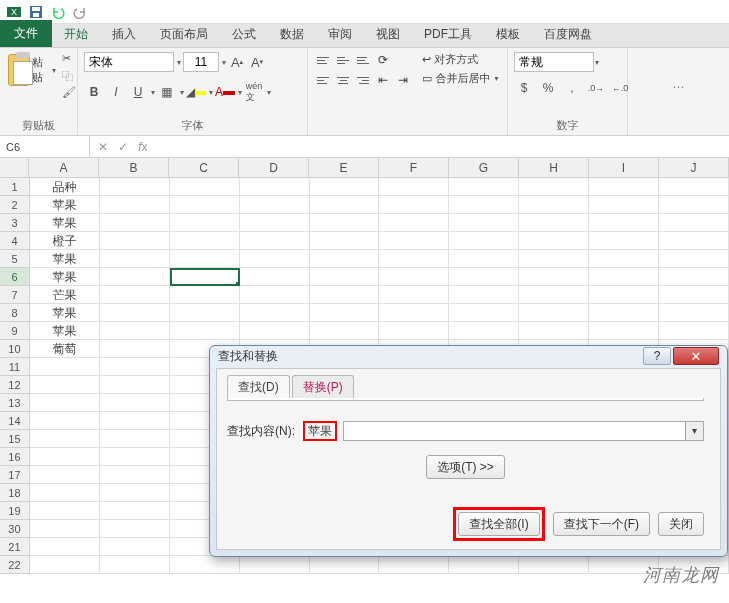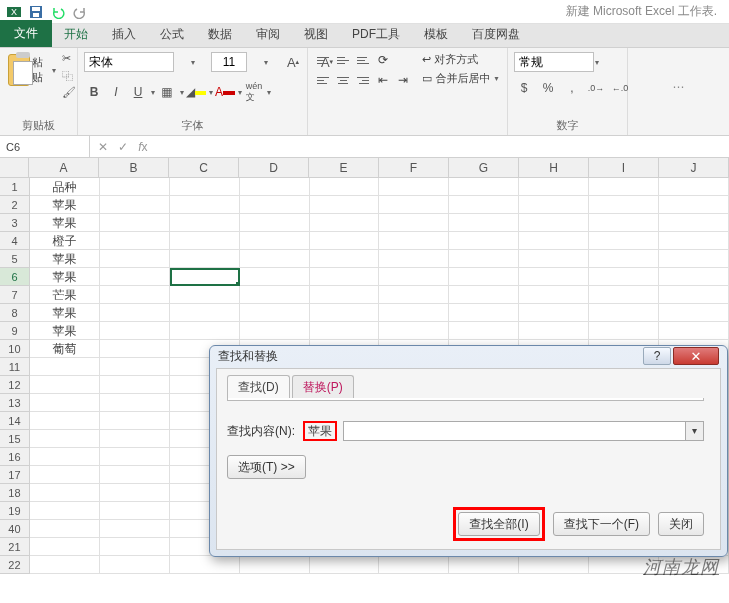--- a/index.html
+++ b/index.html
@@ -24,21 +24,21 @@
 .group-content { flex: 1; display: flex; align-items: flex-start; gap: 4px; }
 
 
 .big-btn { display: flex; flex-direction: row; align-items: center; gap: 2px; font-size: 11px; color: #444; padding: 2px; }
 .paste-board { width: 28px; height: 32px; background: #f3c969; border: 1px solid #c9a038; border-radius: 3px; position: relative; }
 .paste-board::before { content: ""; position: absolute; top: -3px; left: 7px; width: 14px; height: 6px; background: #ccc; border-radius: 2px; }
 .paste-board::after { content: ""; position: absolute; top: 6px; left: 4px; width: 18px; height: 22px; background: #fff; border: 1px solid #aaa; }
 .clip-side { display: flex; flex-direction: column; gap: 4px; font-size: 11px; color: #555; }
 
 
-.font-row1 { display: flex; gap: 16px; align-items: center; }
+.font-row1 { display: flex; gap: 2px; align-items: center; }
 .font-name { width: 90px; height: 20px; border: 1px solid #c0c0c0; background: #fff; padding: 0 4px; font-size: 12px; }
 .font-size { width: 36px; height: 20px; border: 1px solid #c0c0c0; background: #fff; padding: 0 4px; font-size: 12px; text-align: center; }
 .font-inc { width: 18px; height: 18px; display:flex; align-items:center; justify-content:center; font-size: 13px; color:#555; }
 .font-row2 { display: flex; gap: 2px; align-items: center; margin-top: 6px; }
 .fmt-btn { width: 20px; height: 20px; display: flex; align-items: center; justify-content: center; font-size: 12px; color: #555; }
 .fmt-btn.bold { font-weight: bold; }
 .fmt-btn.italic { font-style: italic; }
 .fmt-btn.underline { text-decoration: underline; }
 .color-swatch { width: 12px; height: 4px; display: inline-block; margin-top: 2px;}
 .drop-arr { font-size: 8px; color: #666; margin-left: 1px; }
@@ -86,27 +86,27 @@
 .dlg-tabs { display: flex; height: 24px; }
 .dlg-tab { padding: 3px 10px; border: 1px solid #b8b8b8; background: #f8f8f8; font-size: 12px; border-bottom: none; margin-right: 2px; border-radius: 3px 3px 0 0; }
 .dlg-tab.inactive { background: #ececec; color:#be185d;}
 .dlg-strip { height: 3px; background: #fff; border: 1px solid #b8b8b8; border-top: none; margin-top: -1px; margin-bottom: 12px; }
 .find-row { display: flex; align-items: center; gap: 6px; margin: 8px 0 14px 0;}
 .find-label { font-size: 12px; color: #333; }
 .find-input-wrap { flex: 1; display: flex; align-items: center; }
 .find-input { flex: 1; height: 20px; border: 1px solid #aaa; background: #fff; padding: 0 4px; font-size: 12px; }
 .find-dd { width: 18px; height: 20px; border: 1px solid #aaa; border-left: none; background: #eee; text-align: center; font-size: 10px; line-height: 18px; }
 .red-box { border: 2px solid red; padding: 0 3px; display: inline-block; font-size: 12px; line-height: 16px; margin-left: 2px;}
-.dlg-options { display:flex; justify-content:flex-start; margin-bottom: 28px;}
+.dlg-options { display:flex; justify-content:center; margin-bottom: 28px;}
 .dlg-btn { height: 24px; padding: 0 10px; background: linear-gradient(#fdfdfd,#e8e8e8); border: 1px solid #a8a8a8; border-radius: 3px; font-size: 12px; color: #333; display: inline-flex; align-items: center; }
 .dlg-buttons { display: flex; justify-content: flex-end; gap: 8px; margin-top: auto; align-items:center;}
 .dlg-buttons .hl { border: 3px solid red; padding: 2px; display: inline-block; }
 
 
-.watermark { position: absolute; right: 10px; bottom: 24px; font-size: 18px; color: rgba(0,0,0,.5); font-style: italic; letter-spacing: 1px; pointer-events: none; font-weight: 500; text-decoration: underline; }
+.watermark { position: absolute; right: 10px; bottom: 16px; font-size: 18px; color: rgba(0,0,0,.5); font-style: italic; letter-spacing: 1px; pointer-events: none; font-weight: 500; }
 
 svg { display: block; }
 </style>
 </head>
 <body>
 
 <div class="titlebar">
   <div class="qat">
     <div class="qat-btn">
       <svg width="16" height="16">
@@ -127,27 +127,27 @@
           <path d="M3 3 L3 7 L7 7" stroke="#2d6" fill="none" stroke-width="1.5"></path>
         </svg>
     </div>
     <div class="qat-btn">
       <svg width="14" height="14">
           <path d="M4 4 A5 5 0 1 0 11 7" stroke="#999" fill="none" stroke-width="1.5"></path>
           <path d="M11 3 L11 7 L7 7" stroke="#999" fill="none" stroke-width="1.5"></path>
         </svg>
     </div>
   </div>
-  <div class="title">新建 Microsoft Excel 工作表.</div>
 </div>
 
 <div class="tabs">
   <div class="tab file">文件</div>
   <div class="tab active">开始</div>
   <div class="tab">插入</div>
+  <div class="tab">页面布局</div>
   <div class="tab">公式</div>
   <div class="tab">数据</div>
   <div class="tab">审阅</div>
   <div class="tab">视图</div>
   <div class="tab">PDF工具</div>
   <div class="tab">模板</div>
   <div class="tab">百度网盘</div>
 </div>
 
 <div class="ribbon">
@@ -562,21 +562,21 @@
         <div class="cell"></div>
         <div class="cell"></div>
         <div class="cell"></div>
         <div class="cell"></div>
         <div class="cell"></div>
         <div class="cell"></div>
         <div class="cell"></div>
         <div class="cell"></div>
       </div>
       <div class="row">
-        <div class="row-head">40</div>
+        <div class="row-head">30</div>
         <div class="cell"></div>
         <div class="cell"></div>
         <div class="cell"></div>
         <div class="cell"></div>
         <div class="cell"></div>
         <div class="cell"></div>
         <div class="cell"></div>
         <div class="cell"></div>
         <div class="cell"></div>
         <div class="cell"></div>

